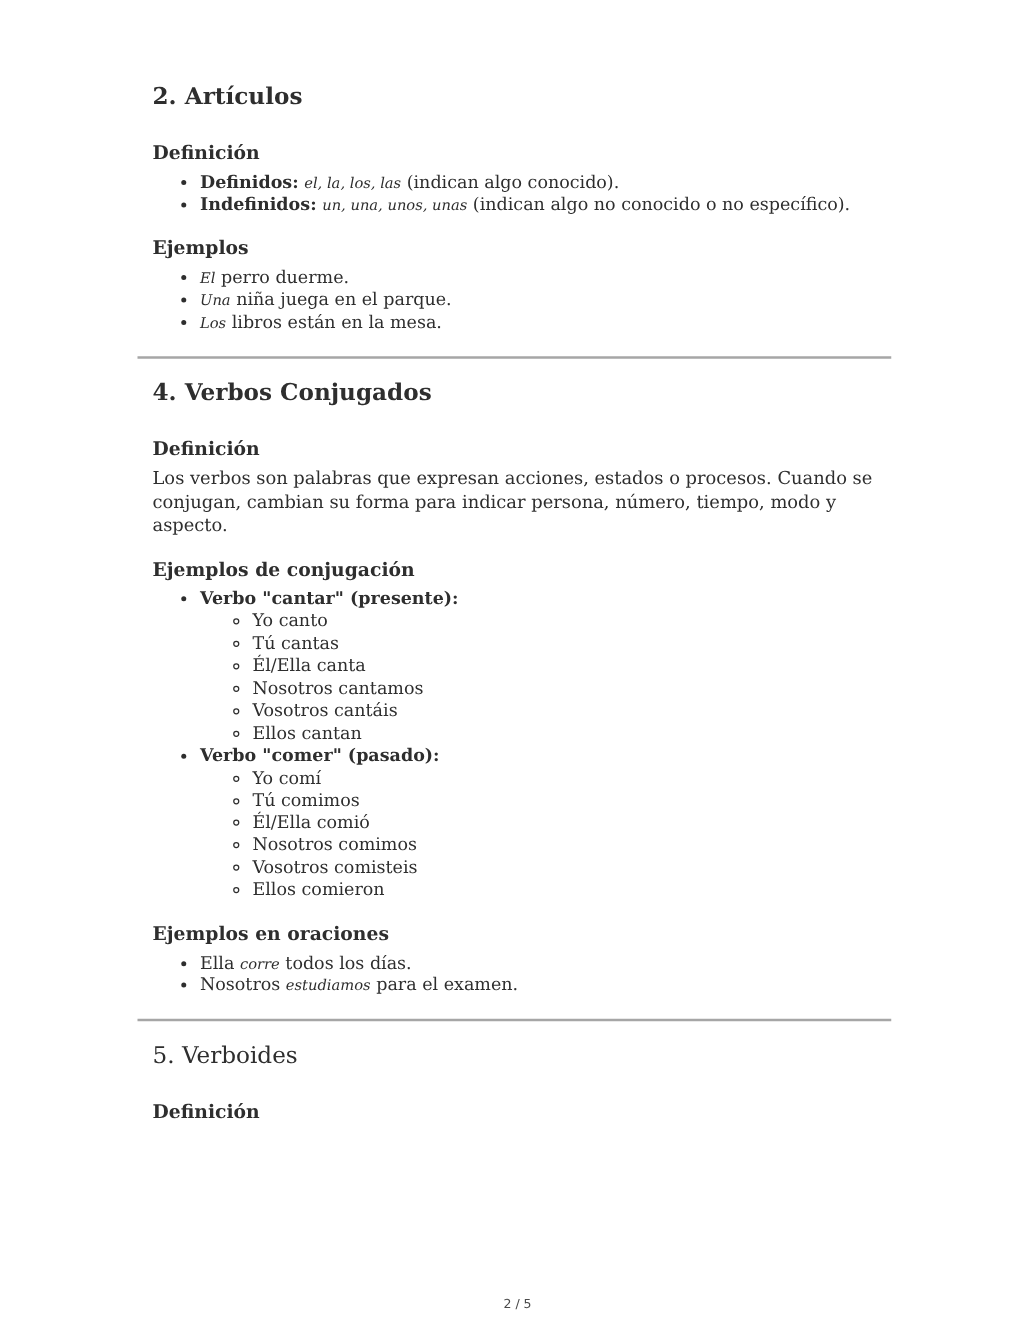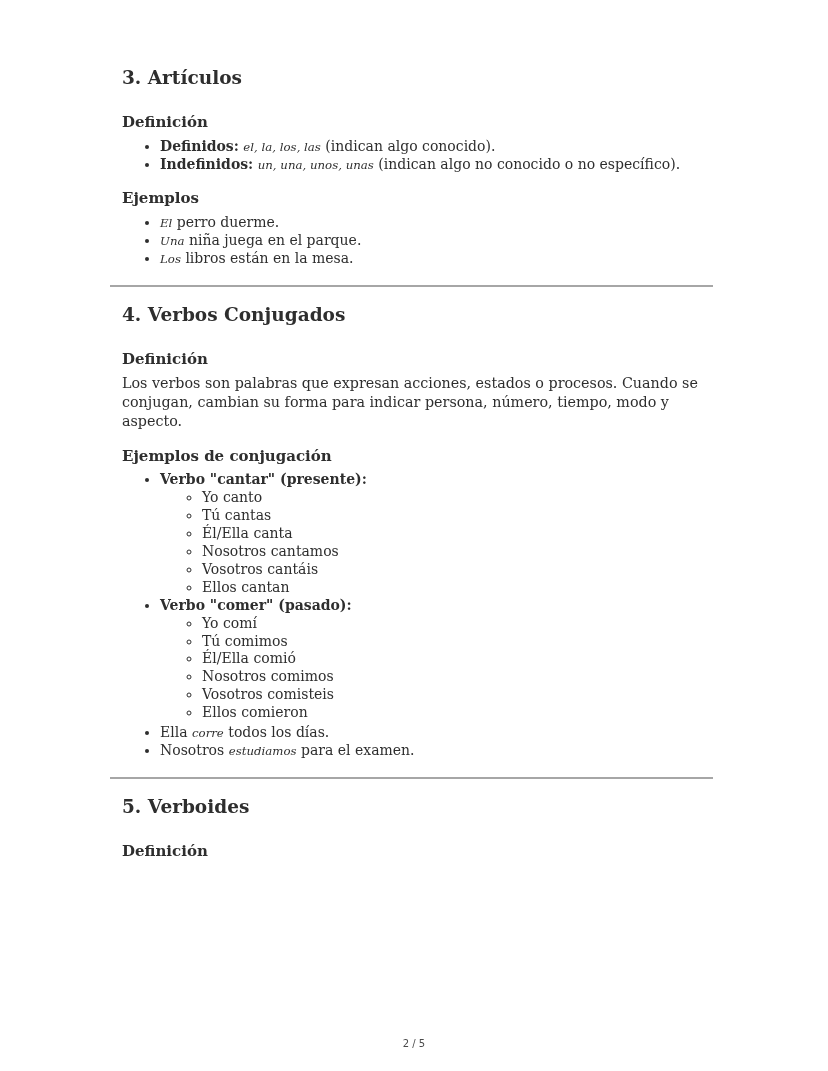--- a/index.html
+++ b/index.html
@@ -25,21 +25,21 @@
     font-size: 18.5px;
     line-height: 1.25;
     font-weight: bold;
     margin: 16px 0 7px;
     padding: 0 7px;
   }
   section.first h2.sec-title {
     margin-top: 0;
   }
   h2.sec-title.regular {
-    font-weight: bold;
+    font-weight: normal;
   }
   h3.subheading {
     font-size: 15px;
     line-height: 1.3;
     font-weight: bold;
     margin: 16px 0 5px;
     padding: 0 7px;
   }
   h3.subheading.tight {
     margin-top: 24px;
@@ -88,21 +88,21 @@
     color: #4a4a4a;
   }
 </style>
 </head>
 <body>
 
 <div class="page">
   <div class="content">
 
     <section class="first">
-      <h2 class="sec-title">3. Artículos</h2>
+      <h2 class="sec-title">2. Artículos</h2>
 
       <h3 class="subheading tight">Definición</h3>
 
       <ul class="l1">
         <li>
           <span class="lead">Definidos:</span>
           <span class="ex">el, la, los, las</span>
           <span>(indican algo conocido).</span>
         </li>
         <li>
@@ -156,20 +156,21 @@
             <li>Yo comí</li>
             <li>Tú comimos</li>
             <li>Él/Ella comió</li>
             <li>Nosotros comimos</li>
             <li>Vosotros comisteis</li>
             <li>Ellos comieron</li>
           </ul>
         </li>
       </ul>
 
+      <h3 class="subheading">Ejemplos en oraciones</h3>
       <ul class="l1">
         <li>
           <span>Ella</span>
           <span class="ex">corre</span>
           <span>todos los días.</span>
         </li>
         <li>
           <span>Nosotros</span>
           <span class="ex">estudiamos</span>
           <span>para el examen.</span>

